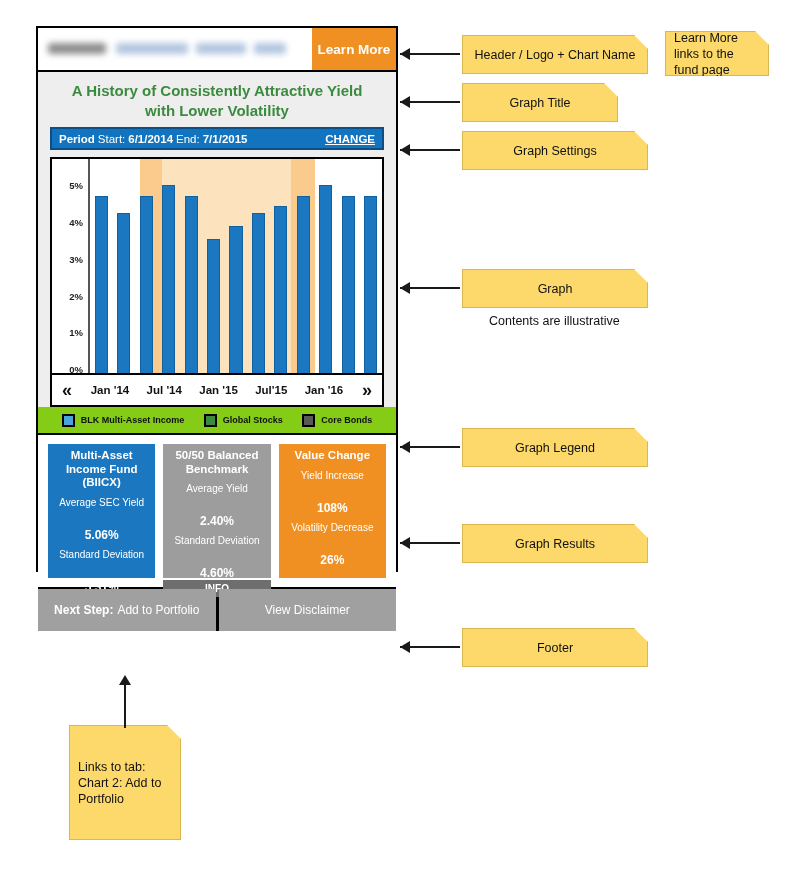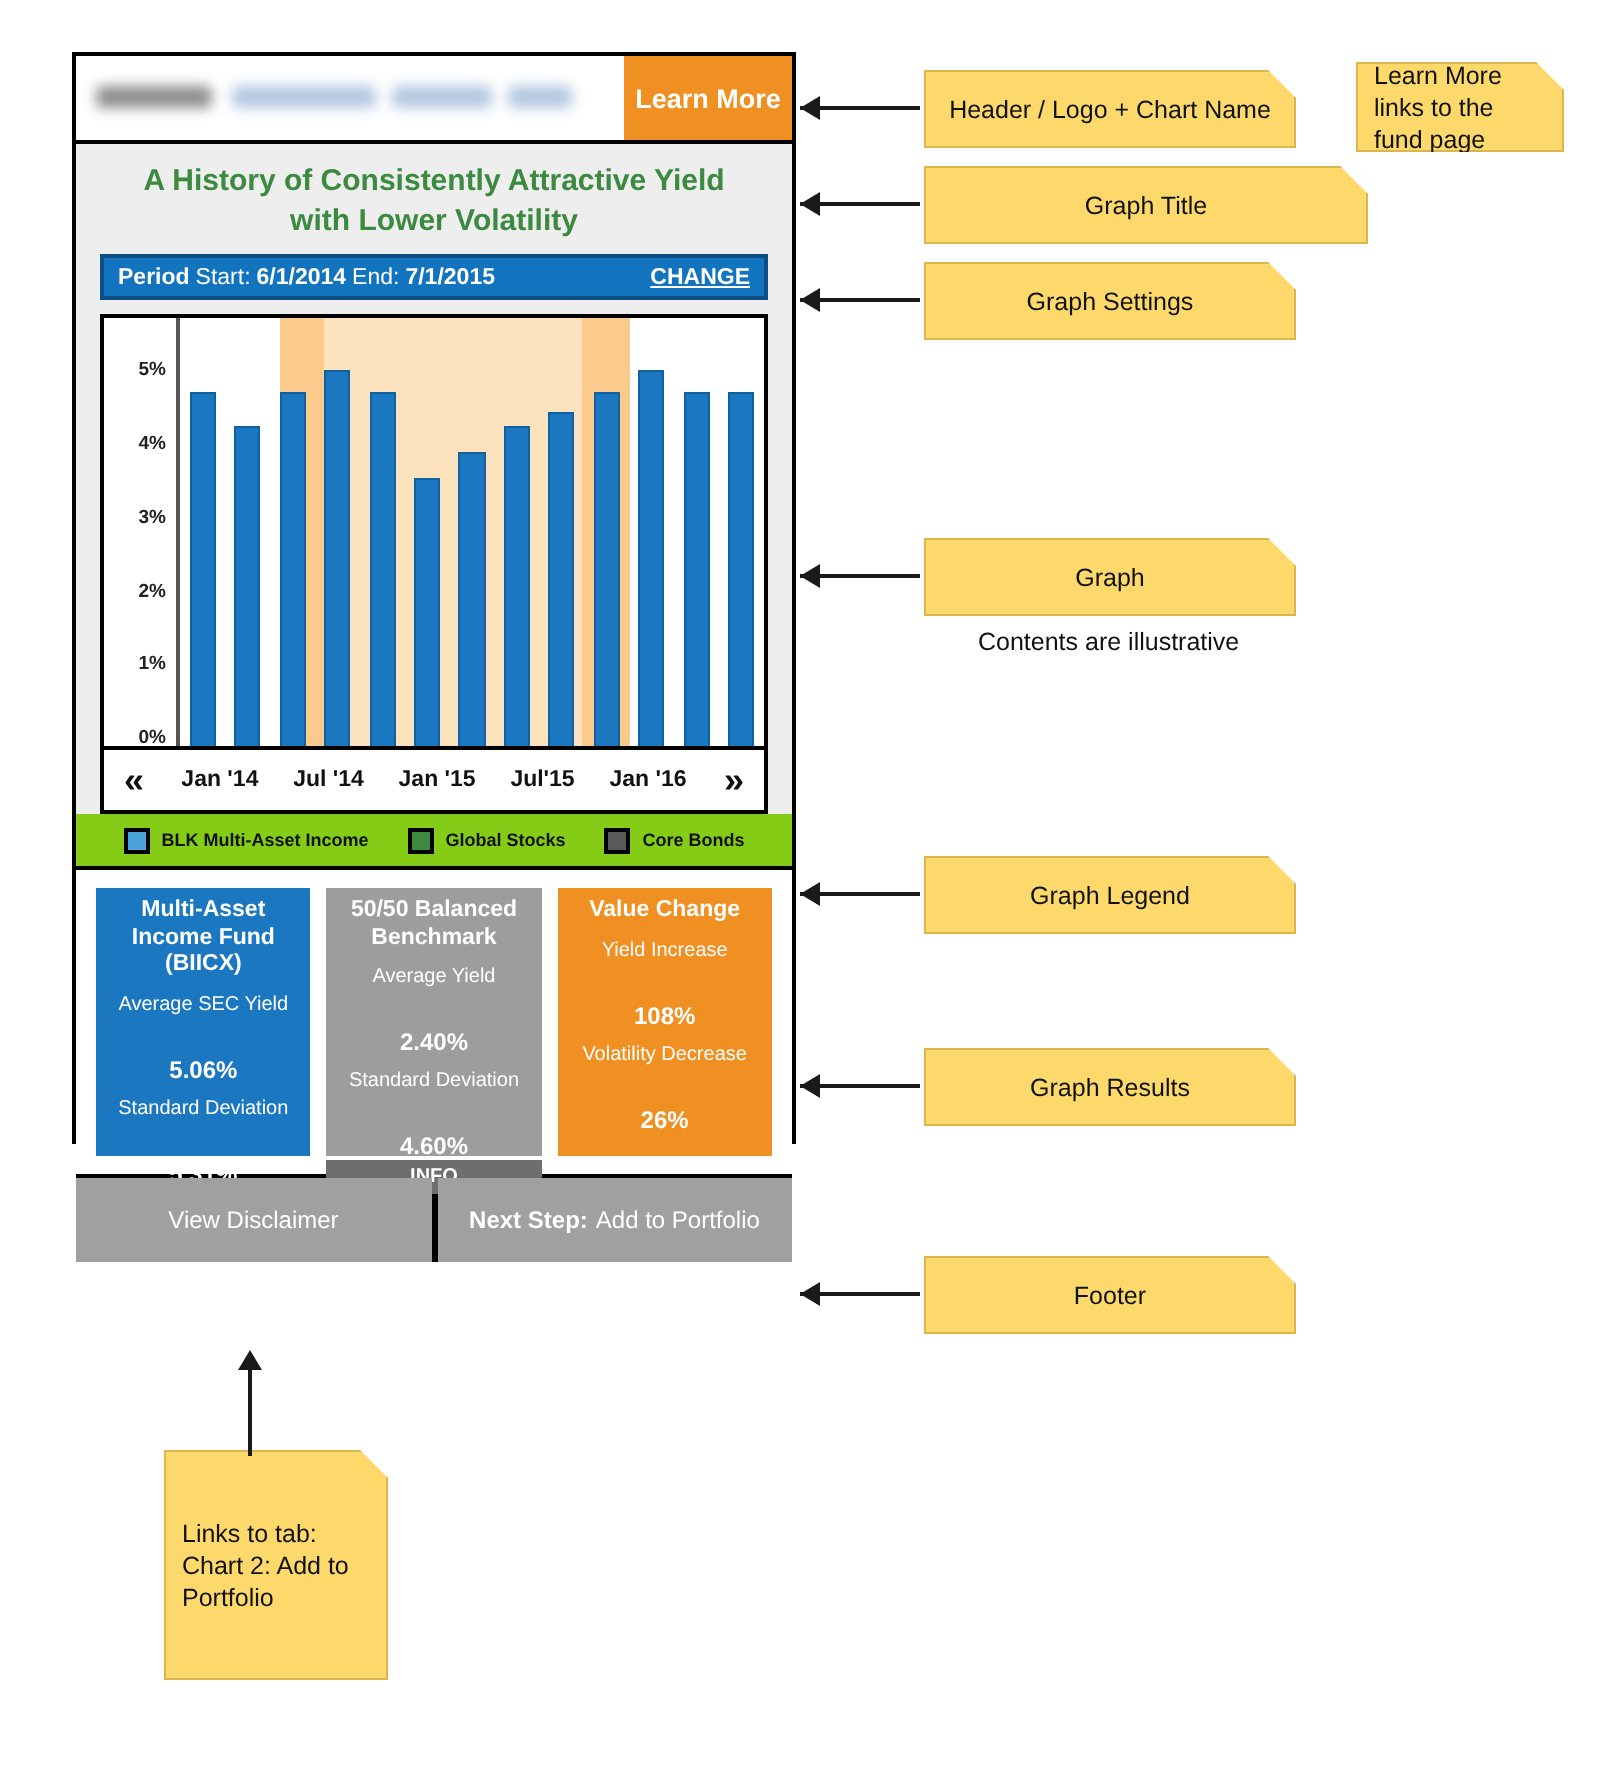--- a/index.html
+++ b/index.html
@@ -107,21 +107,21 @@
               font-size:12px; cursor:pointer; }
   .foot-btn b { font-weight:bold; margin-right:4px; }
 
   
   .callout { position:absolute; background:#FCD96A;
              border:1px solid #D9B64E; color:#111;
              font-size:12.5px; display:flex; align-items:center;
              justify-content:center; text-align:center;
              line-height:1.28; padding:4px 8px;
              clip-path:polygon(0 0, calc(100% - 14px) 0, 100% 14px, 100% 100%, 0 100%); }
-  .callout.left-al { justify-content:flex-start; text-align:left;margin-left:13px; }
+  .callout.left-al { justify-content:flex-start; text-align:left; }
   .plain-note { position:absolute; font-size:12.5px; color:#111; }
   .lead { position:absolute; background:#1a1a1a; }
   .arrow-left { position:absolute; width:0; height:0;
                 border-top:6px solid transparent;
                 border-bottom:6px solid transparent;
                 border-right:10px solid #1a1a1a; }
   .arrow-up { position:absolute; width:0; height:0;
               border-left:6px solid transparent;
               border-right:6px solid transparent;
               border-bottom:10px solid #1a1a1a; }
@@ -242,35 +242,35 @@
           <div class="card-hd">Value Change</div>
           <div class="card-lbl">Yield Increase</div>
           <div class="card-val">108%</div>
           <div class="card-lbl">Volatility Decrease</div>
           <div class="card-val">26%</div>
         </div>
       </div>
     </div>
 
   <div class="footer">
-    <div class="foot-btn">View Disclaimer</div>
     <div class="foot-btn">
       <b>Next Step:</b>
       <span>Add to Portfolio</span>
     </div>
+    <div class="foot-btn">View Disclaimer</div>
   </div>
 </div>
 
 <div class="callout" style="left:462px;top:35px;width:186px;height:39px;">Header / Logo + Chart Name</div>
 <div class="lead" style="left:400px;top:53px;width:60px;height:2px;"></div>
 <div class="arrow-left" style="left:400px;top:48px;"></div>
 
 <div class="callout left-al" style="left:665px;top:31px;width:104px;height:45px;">Learn More links to the fund page</div>
 
-<div class="callout" style="left:462px;top:83px;width:222px;height:39px;">Graph Title</div>
+<div class="callout" style="left:462px;top:83px;width:156px;height:39px;">Graph Title</div>
 <div class="lead" style="left:400px;top:101px;width:60px;height:2px;"></div>
 <div class="arrow-left" style="left:400px;top:96px;"></div>
 
 <div class="callout" style="left:462px;top:131px;width:186px;height:39px;">Graph Settings</div>
 <div class="lead" style="left:400px;top:149px;width:60px;height:2px;"></div>
 <div class="arrow-left" style="left:400px;top:144px;"></div>
 
 <div class="callout" style="left:462px;top:269px;width:186px;height:39px;">Graph</div>
 <div class="lead" style="left:400px;top:287px;width:60px;height:2px;"></div>
 <div class="arrow-left" style="left:400px;top:282px;"></div>

